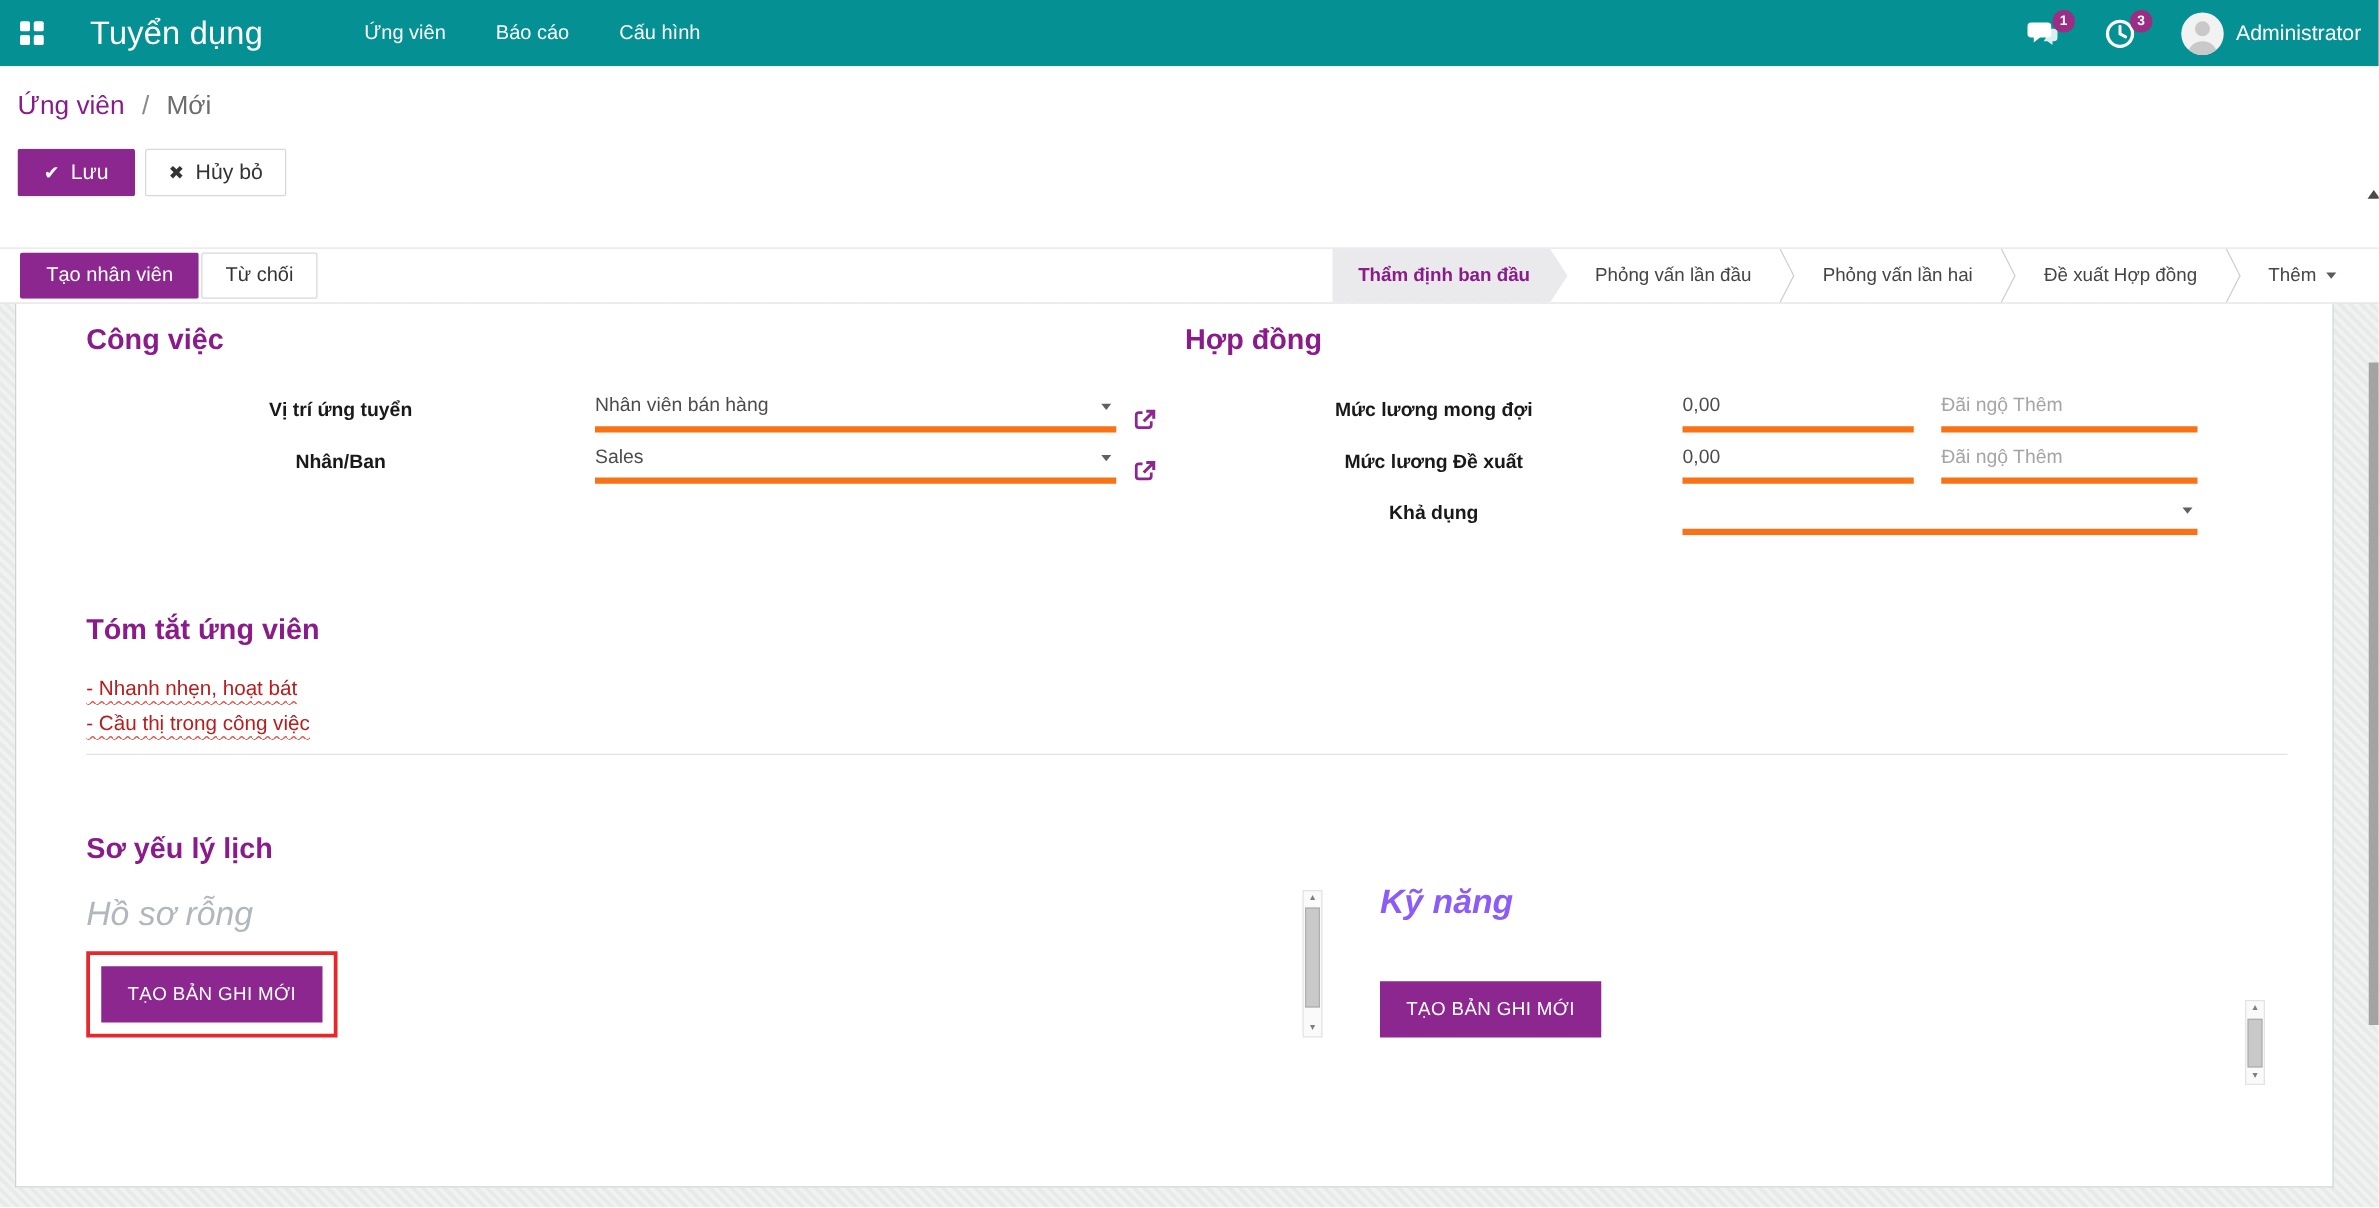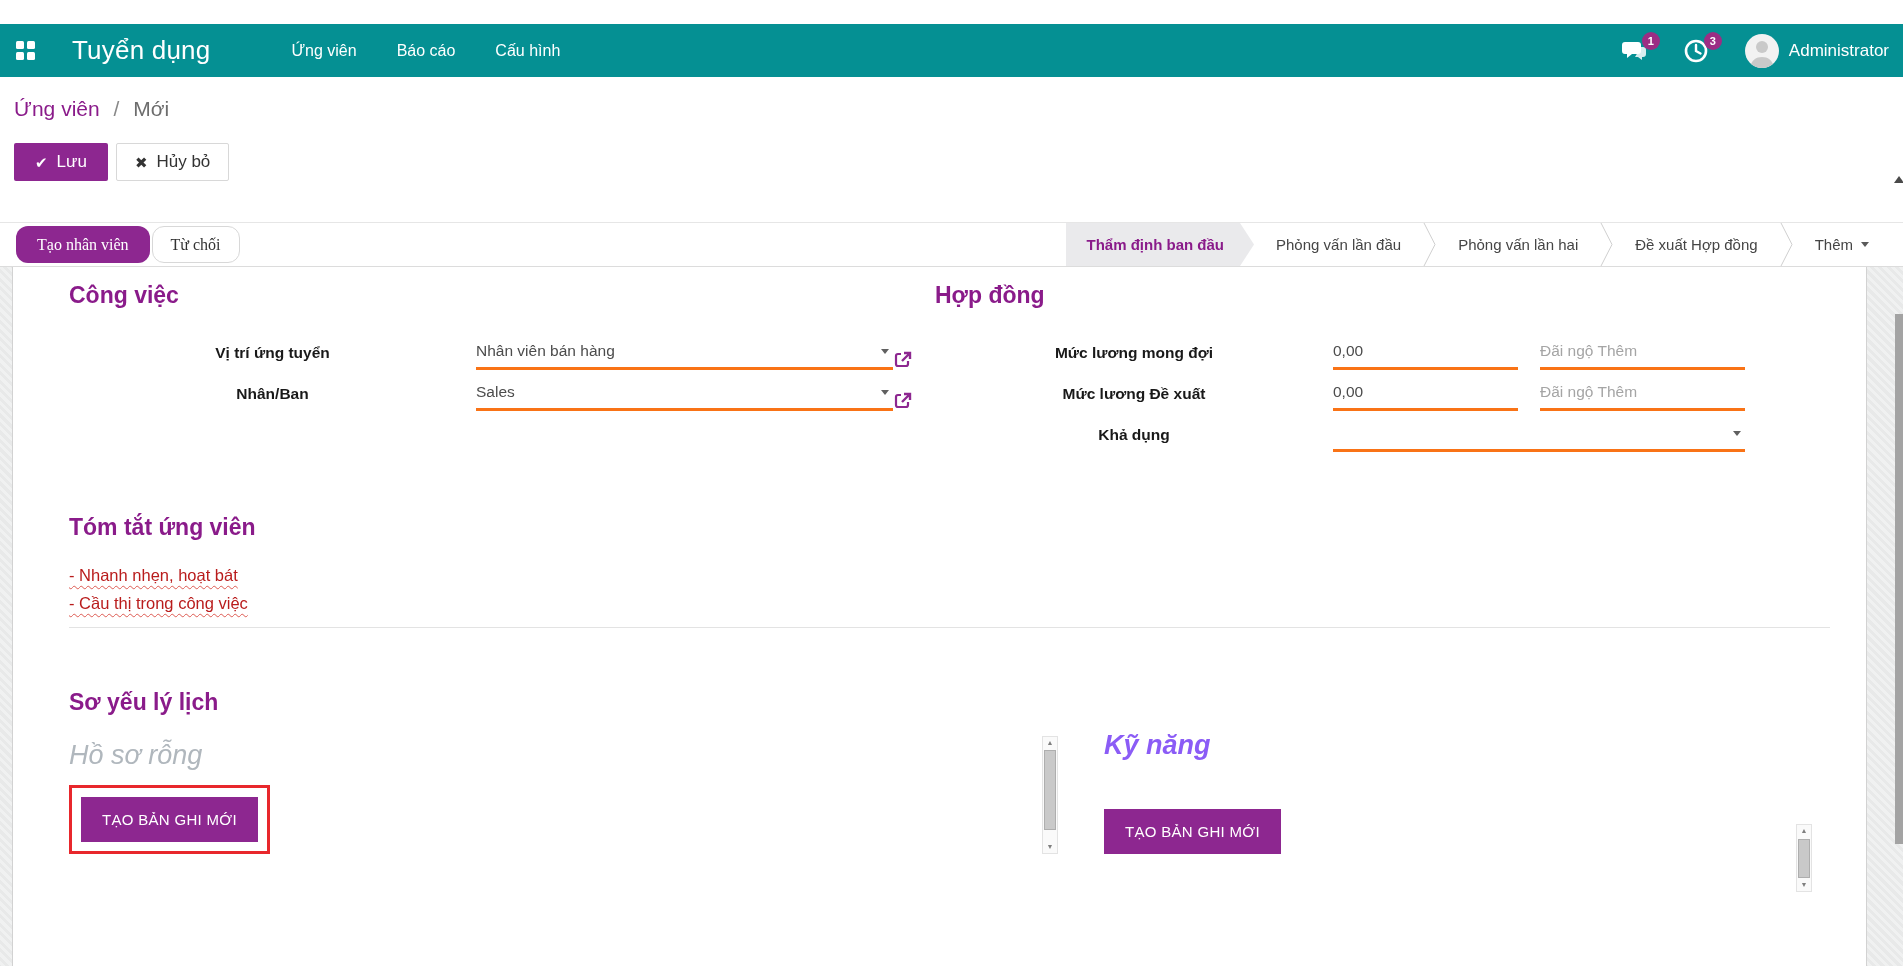--- a/index.html
+++ b/index.html
@@ -1,18 +1,18 @@
 <!DOCTYPE html>
 <html><head>
 <meta charset="utf-8">
 <style>
   * { margin:0; padding:0; box-sizing:border-box; }
   html,body { width:1903px; height:966px; overflow:hidden; background:#fff;
     font-family:"Liberation Sans", sans-serif; }
-  .page { position:relative; width:1903px; height:690px;margin-top:24px; }
+  .page { position:relative; width:1903px; height:690px; }
 
   
   .navbar { height:53px; background:#059093; display:flex; align-items:center;
     padding:0 14px 0 16px; color:#fff; }
   .apps-icon { width:20px; height:20px; display:grid; grid-template-columns:8px 8px;
     grid-template-rows:8px 8px; gap:3px; cursor:pointer; }
   .apps-icon span { background:#fff; border-radius:1.5px; display:block; }
   .app-title { font-size:26px; font-weight:500; margin-left:36px; letter-spacing:.2px; cursor:pointer; }
   .nav-menus { display:flex; margin-left:68px; gap:14px; }
   .nav-menus a { color:#fff; font-size:16px; padding:0 13px; line-height:53px; cursor:pointer; text-decoration:none; }
@@ -35,47 +35,47 @@
   .cp-buttons { margin-top:22px; display:flex; gap:8px; }
   .btn { border:1px solid transparent; border-radius:2px; font-size:17px; cursor:pointer;
     display:inline-flex; align-items:center; gap:9px; font-family:inherit; }
   .btn-primary { background:#8d2790; color:#fff; padding:8px 20px; }
   .btn-secondary { background:#fff; color:#333; border-color:#d8d8d8; padding:8px 18px; }
   .glyph { font-size:15px; line-height:1; }
 
   
   .statusbar { height:45px; background:#fff; border-top:1px solid #e6e6e6;
     border-bottom:1px solid #dcdcdc; display:flex; align-items:center; padding-left:16px; }
-  .sb-btn { font-size:16px; height:37px; border-radius:12px;font-family:Liberation Serif, serif; }
+  .sb-btn { font-size:16px; height:37px; border-radius:2px; }
   .sb-left { display:flex; gap:2px; }
   .pipeline { margin-left:auto; display:flex; align-items:center; height:43px; padding-right:12px; }
   .stage { height:43px; display:flex; align-items:center; padding:0 22px; font-size:15px;
     color:#454545; font-weight:500; cursor:pointer; white-space:nowrap; }
   .stage.active { background:#eaeaec; color:#8a1b8a; font-weight:700;
     padding:0 30px 0 21px;
     clip-path:polygon(0 0, calc(100% - 14px) 0, 100% 50%, calc(100% - 14px) 100%, 0 100%); }
   .chev { flex:none; }
   .caret { width:0; height:0; border-left:4px solid transparent; border-right:4px solid transparent;
     border-top:5px solid #5a5a5a; display:inline-block; }
   .stage .caret { margin-left:8px; }
 
   
   .content { position:relative; height:723px;
     background:repeating-linear-gradient(45deg,#f0f1f1 0 3px,#e8e9e9 3px 6px); }
   .sheet { position:relative; background:#fff; margin:0 36px 0 12px; min-height:707px;
     border:1px solid #d2d2d2; border-top:none; padding:15px 40px 0 56px; }
 
-  .form-grid { display:grid; grid-template-columns:824px 1fr; }
+  .form-grid { display:grid; grid-template-columns:824px 1fr; column-gap:13px; }
   h2.sec-title { color:#8a1b8a; font-size:23px; font-weight:700; margin-bottom:20px; }
   .col-right h2.sec-title { margin-left:42px; }
 
   .frow { display:grid; grid-template-columns:407px 417px; align-items:flex-end; height:41px; }
   .crow { display:grid; grid-template-columns:42px 398px 185px 227px; align-items:flex-end; height:41px; }
   .flabel { font-size:15.5px; font-weight:700; color:#191919; padding-bottom:8px;text-align:center; }
-  .fval { border-bottom:3px solid #f97316; padding:2px 4px 7px 0; font-size:15.5px; color:#4c4c4c;
+  .fval { border-bottom:5px solid #f97316; padding:2px 4px 7px 0; font-size:15.5px; color:#4c4c4c;
     display:flex; justify-content:space-between; align-items:center; min-height:30px; cursor:pointer; }
   .fval .caret { border-top-color:#606060; }
   .fval.ph { margin-left:22px; color:#a5a5a5; }
   .fval.wide { grid-column:3 / 5; }
   .ext-icon { width:20px; height:20px; padding-bottom:7px; cursor:pointer; }
 
   .summary-title { margin-top:62px; }
   .summary-box { margin-top:16px; padding-bottom:10px; border-bottom:1px solid #e3e3e3;
     margin-right:-4px; cursor:text; }
   .sline { font-size:16.5px; color:#b91c1c; line-height:28px; width:fit-content;

